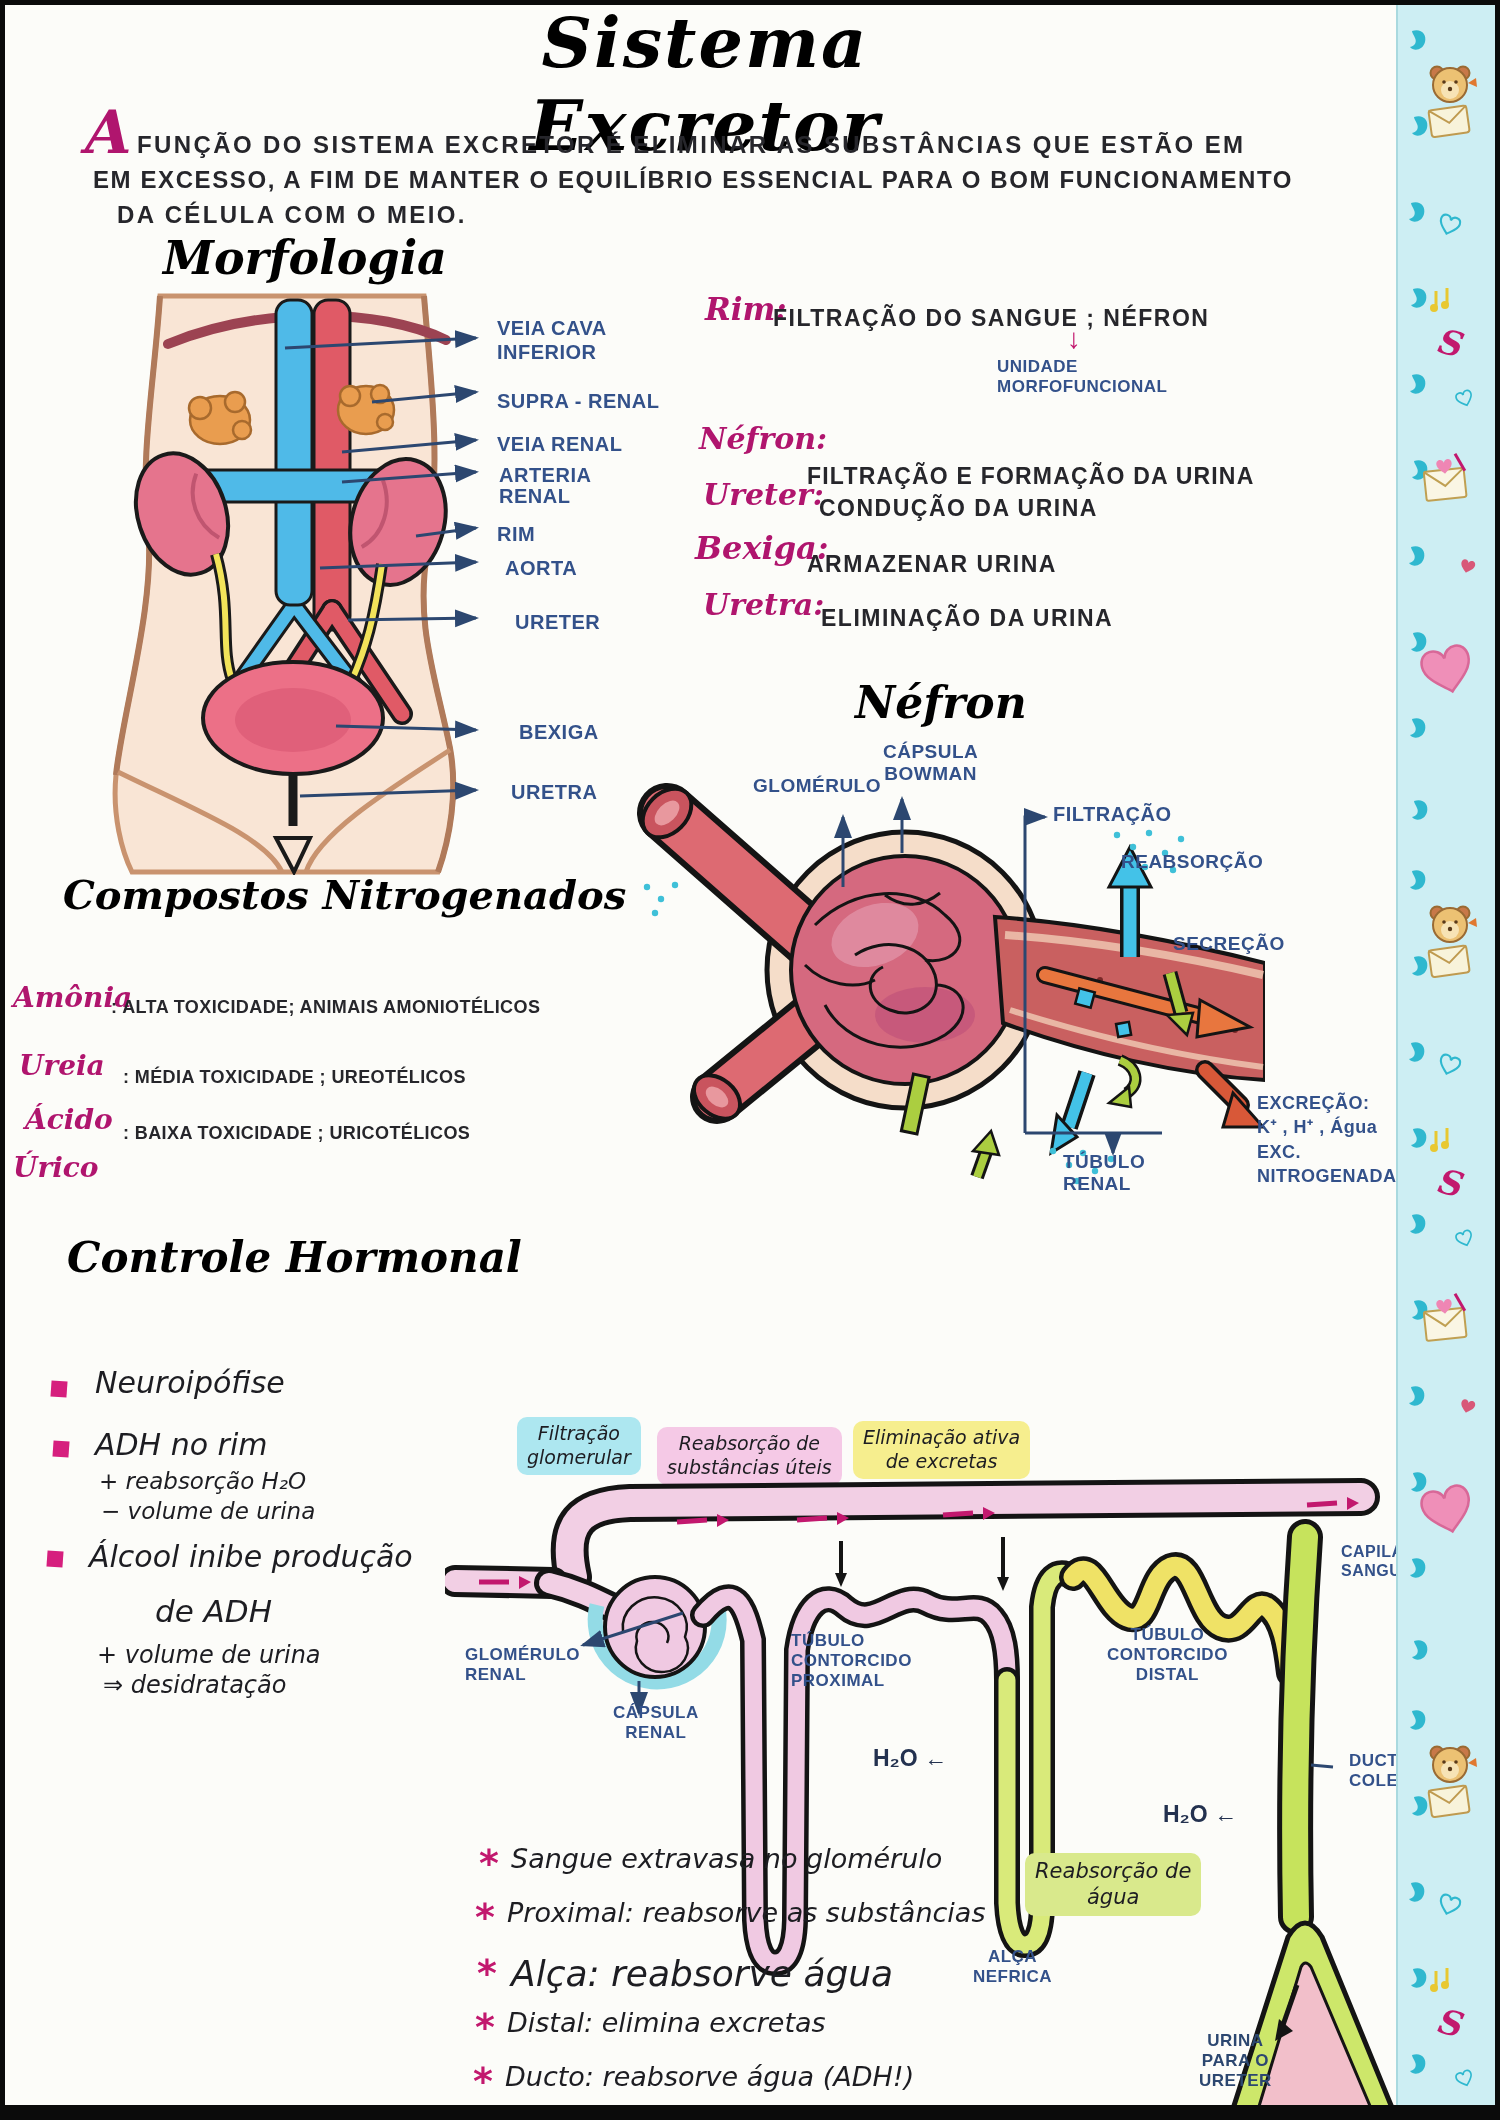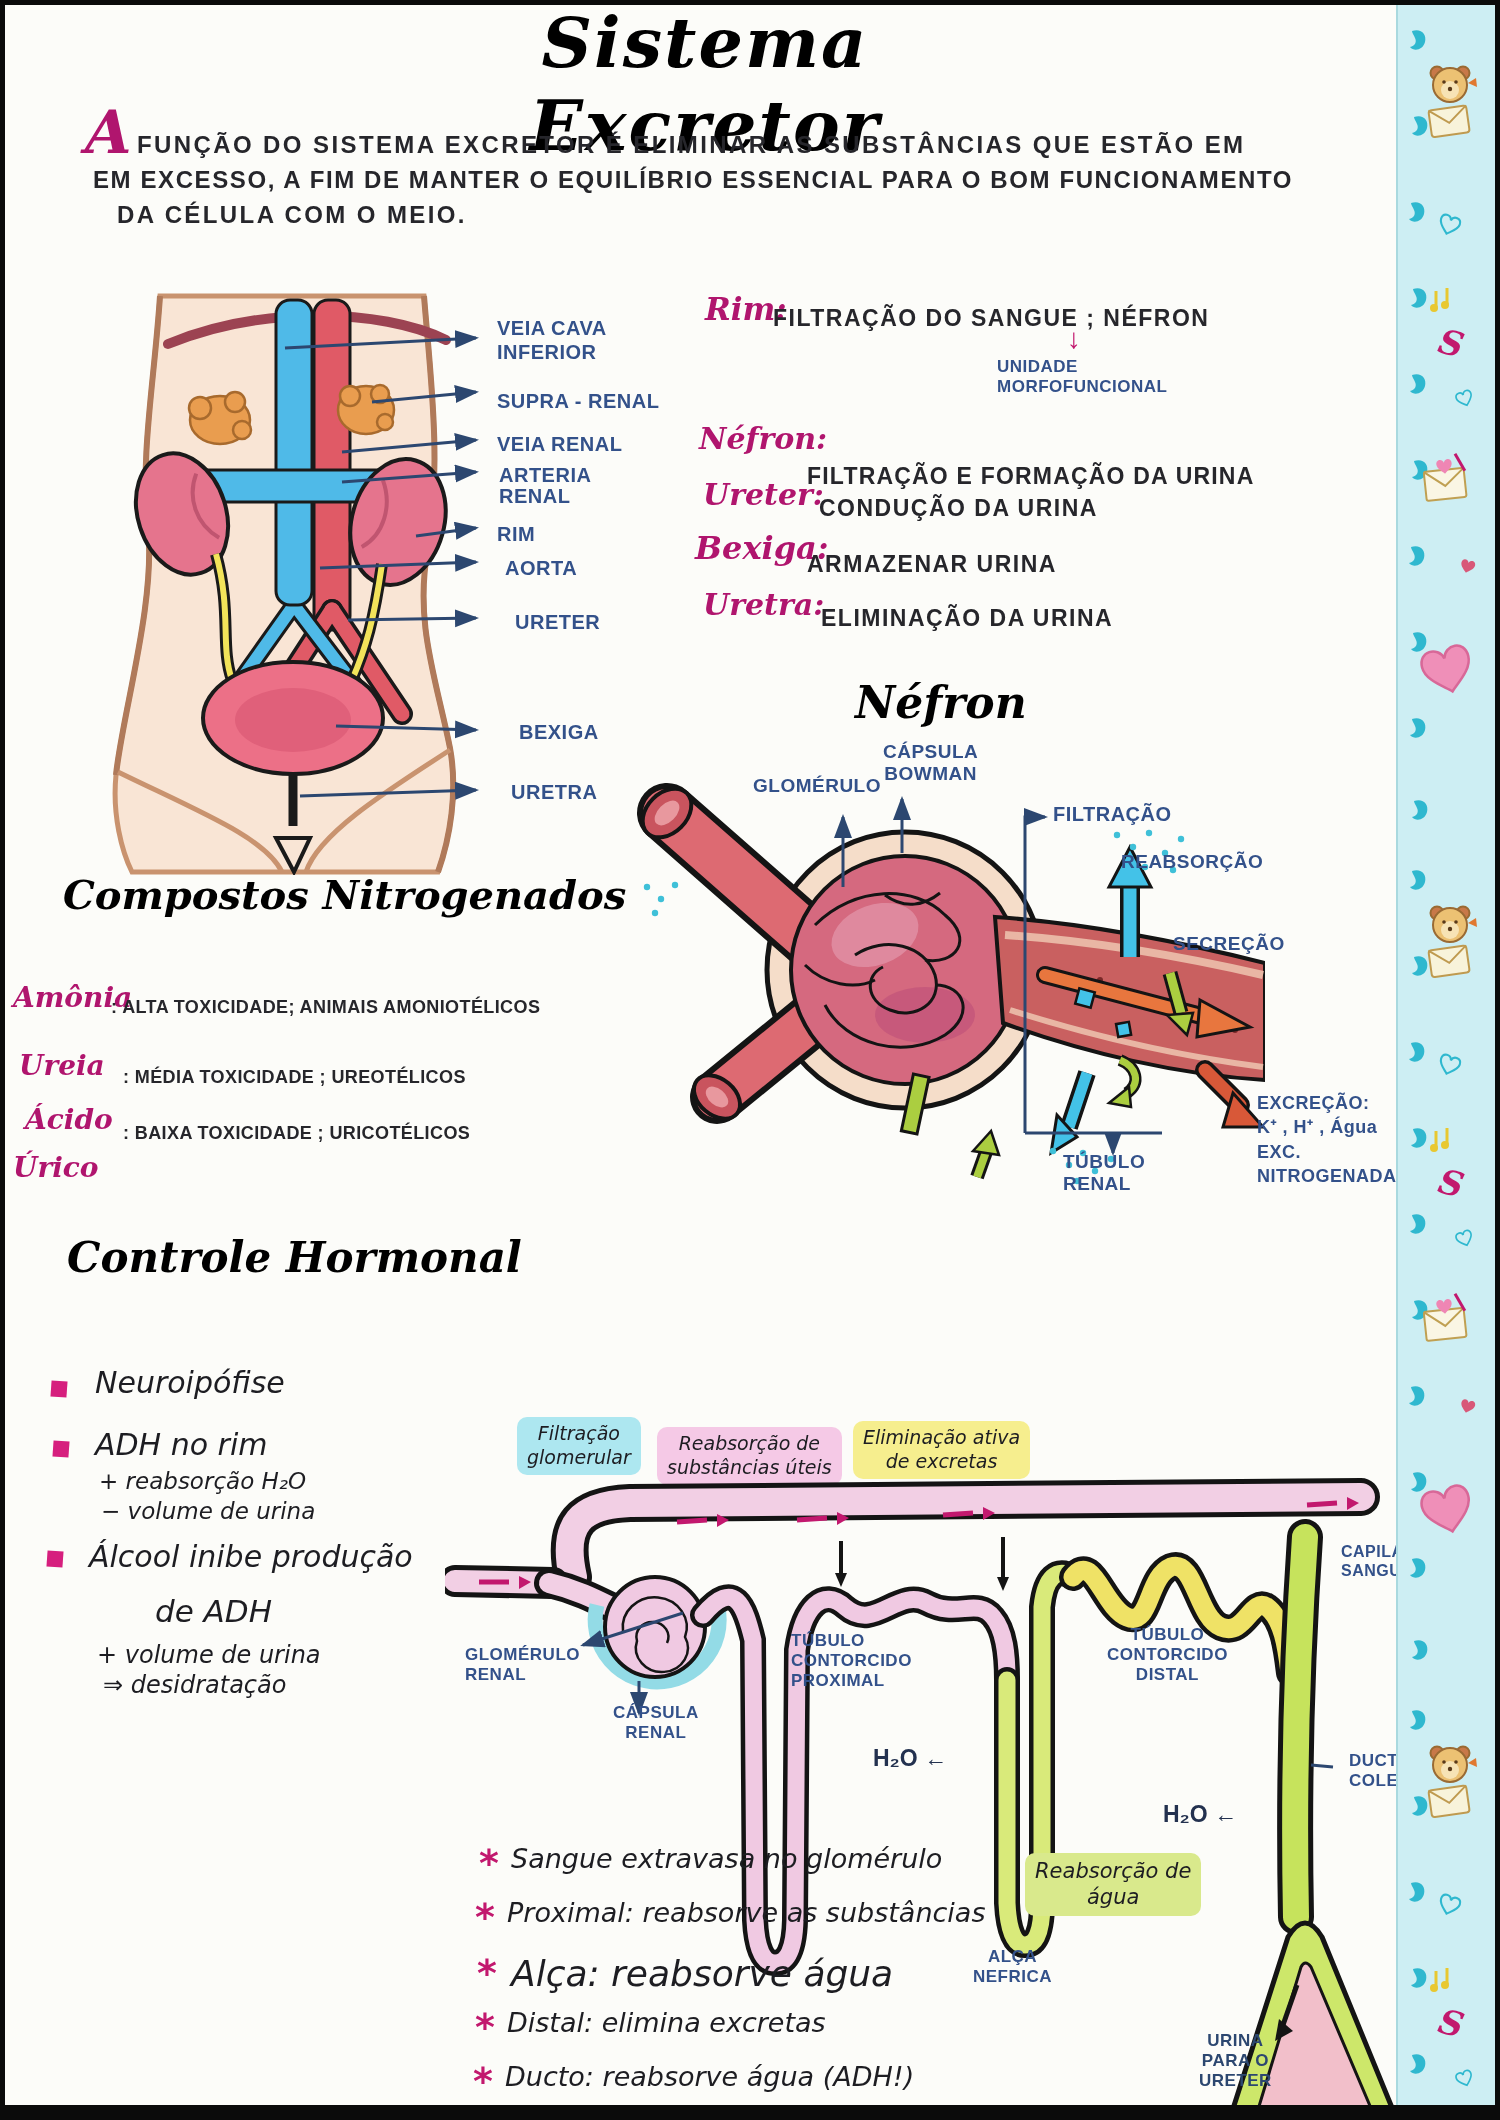--- a/index.html
+++ b/index.html
@@ -27,20 +27,21 @@
 
 <div class="page">
 
   <div class="abs cursive" style="left:370px;top:-4px;width:660px;text-align:center;font-size:70px;letter-spacing:2px;">Sistema Excretor</div>
 
   <div class="abs term" style="left:80px;top:92px;font-size:60px;">A</div>
   <div class="abs print" style="left:132px;top:126px;font-size:24px;letter-spacing:2.4px;">FUNÇÃO DO SISTEMA EXCRETOR É ELIMINAR AS SUBSTÂNCIAS QUE ESTÃO EM</div>
   <div class="abs print" style="left:88px;top:161px;font-size:24px;letter-spacing:1.6px;">EM EXCESSO, A FIM DE MANTER O EQUILÍBRIO ESSENCIAL PARA O BOM FUNCIONAMENTO</div>
   <div class="abs print" style="left:112px;top:196px;font-size:24px;letter-spacing:2.4px;">DA CÉLULA COM O MEIO.</div>
 
+  <div class="abs cursive" style="left:158px;top:226px;font-size:46px;">Morfologia</div>
 
   <svg class="abs" style="left:75px;top:285px;" width="410" height="585" viewBox="0 0 410 585">
     <defs>
       <marker id="ah" markerWidth="10" markerHeight="8" refX="7" refY="3" orient="auto">
         <path d="M0,0 L8,3 L0,6 Z" fill="#2c4770"></path>
       </marker>
     </defs>
     <g>
       <path d="M80,6 C74,95 60,165 68,238 C76,312 42,425 36,485 C32,525 42,562 52,582 L358,582 C370,548 378,502 370,458 C356,388 334,332 348,258 C362,172 350,82 344,6 Z" fill="#f9e5d5" stroke="#c9936f" stroke-width="5"></path>
       <path d="M80,6 C74,95 60,165 68,238 C76,312 42,425 36,485" fill="none" stroke="#b07a5a" stroke-width="6"></path>

